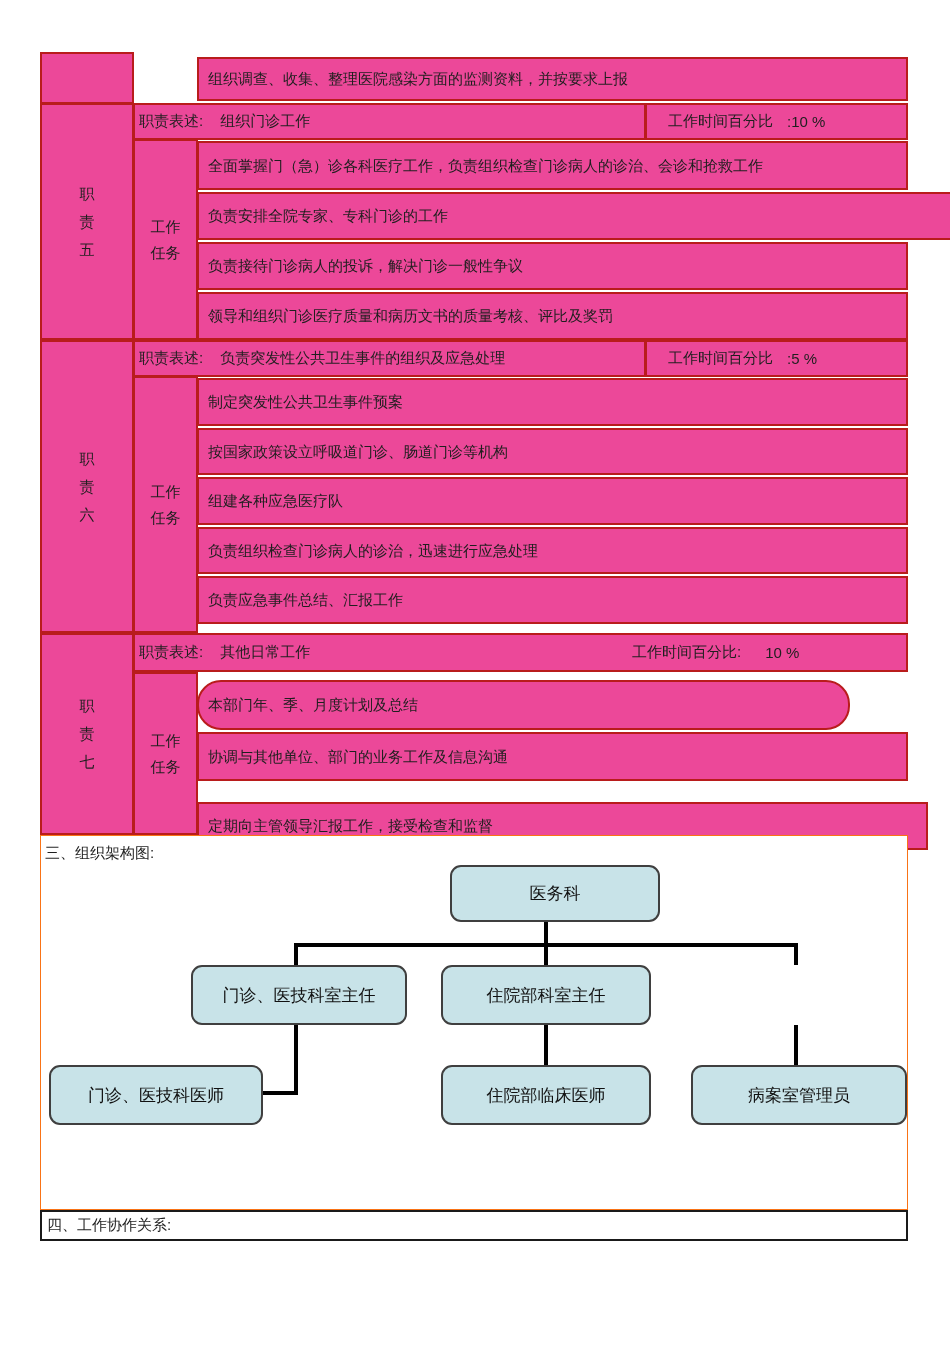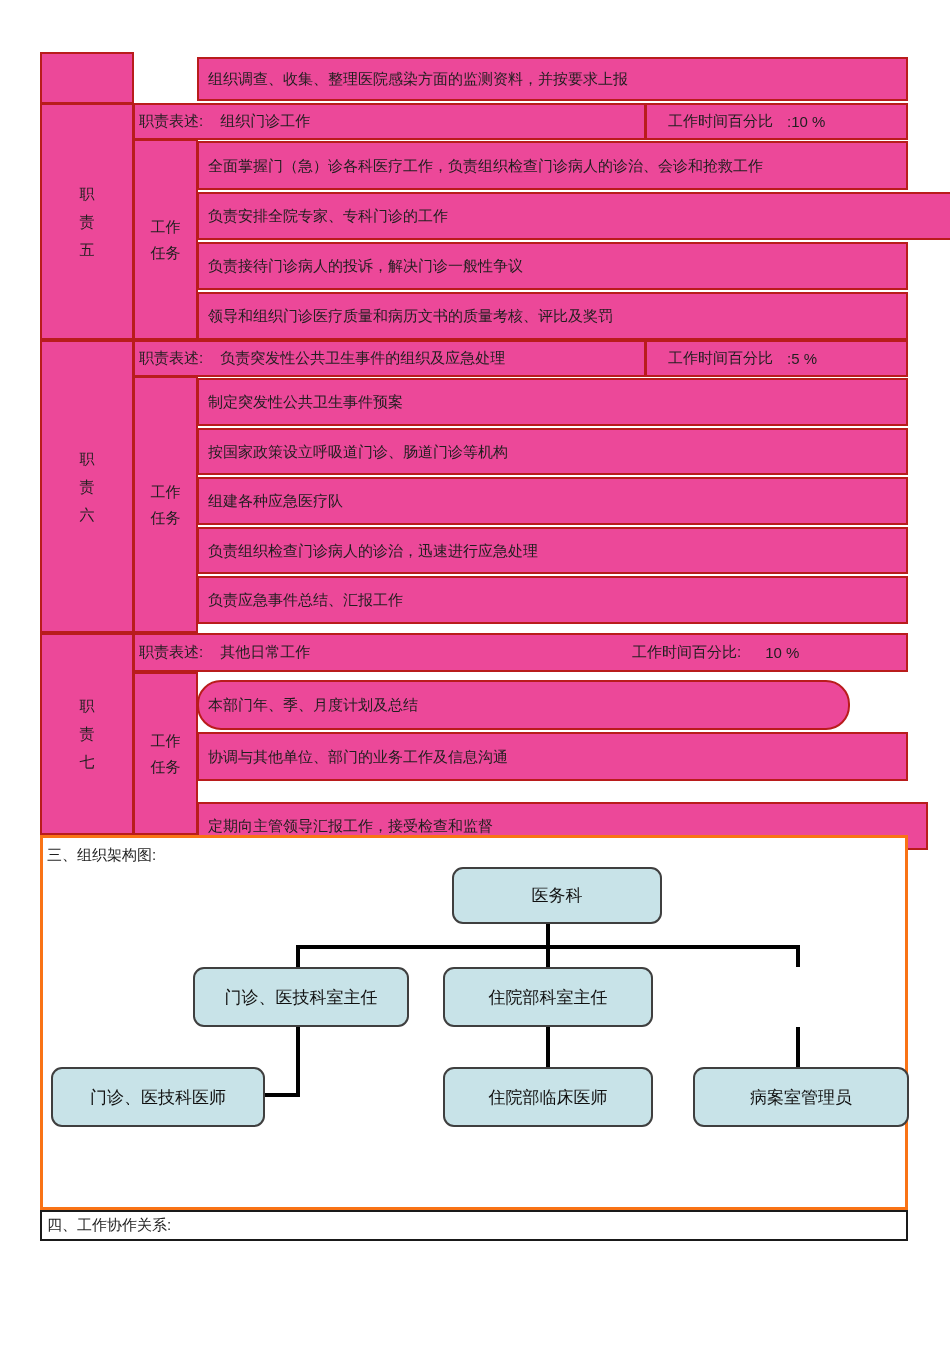--- a/index.html
+++ b/index.html
@@ -19,21 +19,21 @@
   .timecell .tval{margin-left:14px;}
   .inline-time{position:absolute;left:497px;display:flex;align-items:center;}
   .inline-time .tval{margin-left:24px;}
   .heading{position:absolute;font-size:15px;color:#1f1f1f;}
   .orgbox{position:absolute;box-sizing:border-box;background:var(--box-fill,#c8e3e8);
     border:2px solid var(--box-border,#3f3f3f);border-radius:11px;
     display:flex;align-items:center;justify-content:center;font-size:17px;color:#111;}
   .cline{position:absolute;background:#000000;}
   .footerrow{position:absolute;box-sizing:border-box;border:2px solid #1a1a1a;
     display:flex;align-items:center;padding:0 5px;font-size:15px;background:#fff;}
-  .orgsection{position:absolute;box-sizing:border-box;border:3px solid #f97316;background:#fff;}
+  .orgsection{position:absolute;box-sizing:border-box;border:1px solid #f97316;background:#fff;}
 </style>
 </head>
 <body>
 
 <div class="page">
 
   <div class="cell" style="left:40px;top:52px;width:94px;height:52px;"></div>
   <div class="cell task" style="left:197px;top:57px;width:711px;height:44px;">组织调查、收集、整理医院感染方面的监测资料，并按要求上报</div>
 
   <div class="cell vlabel" style="left:40px;top:103px;width:94px;height:237px;">

